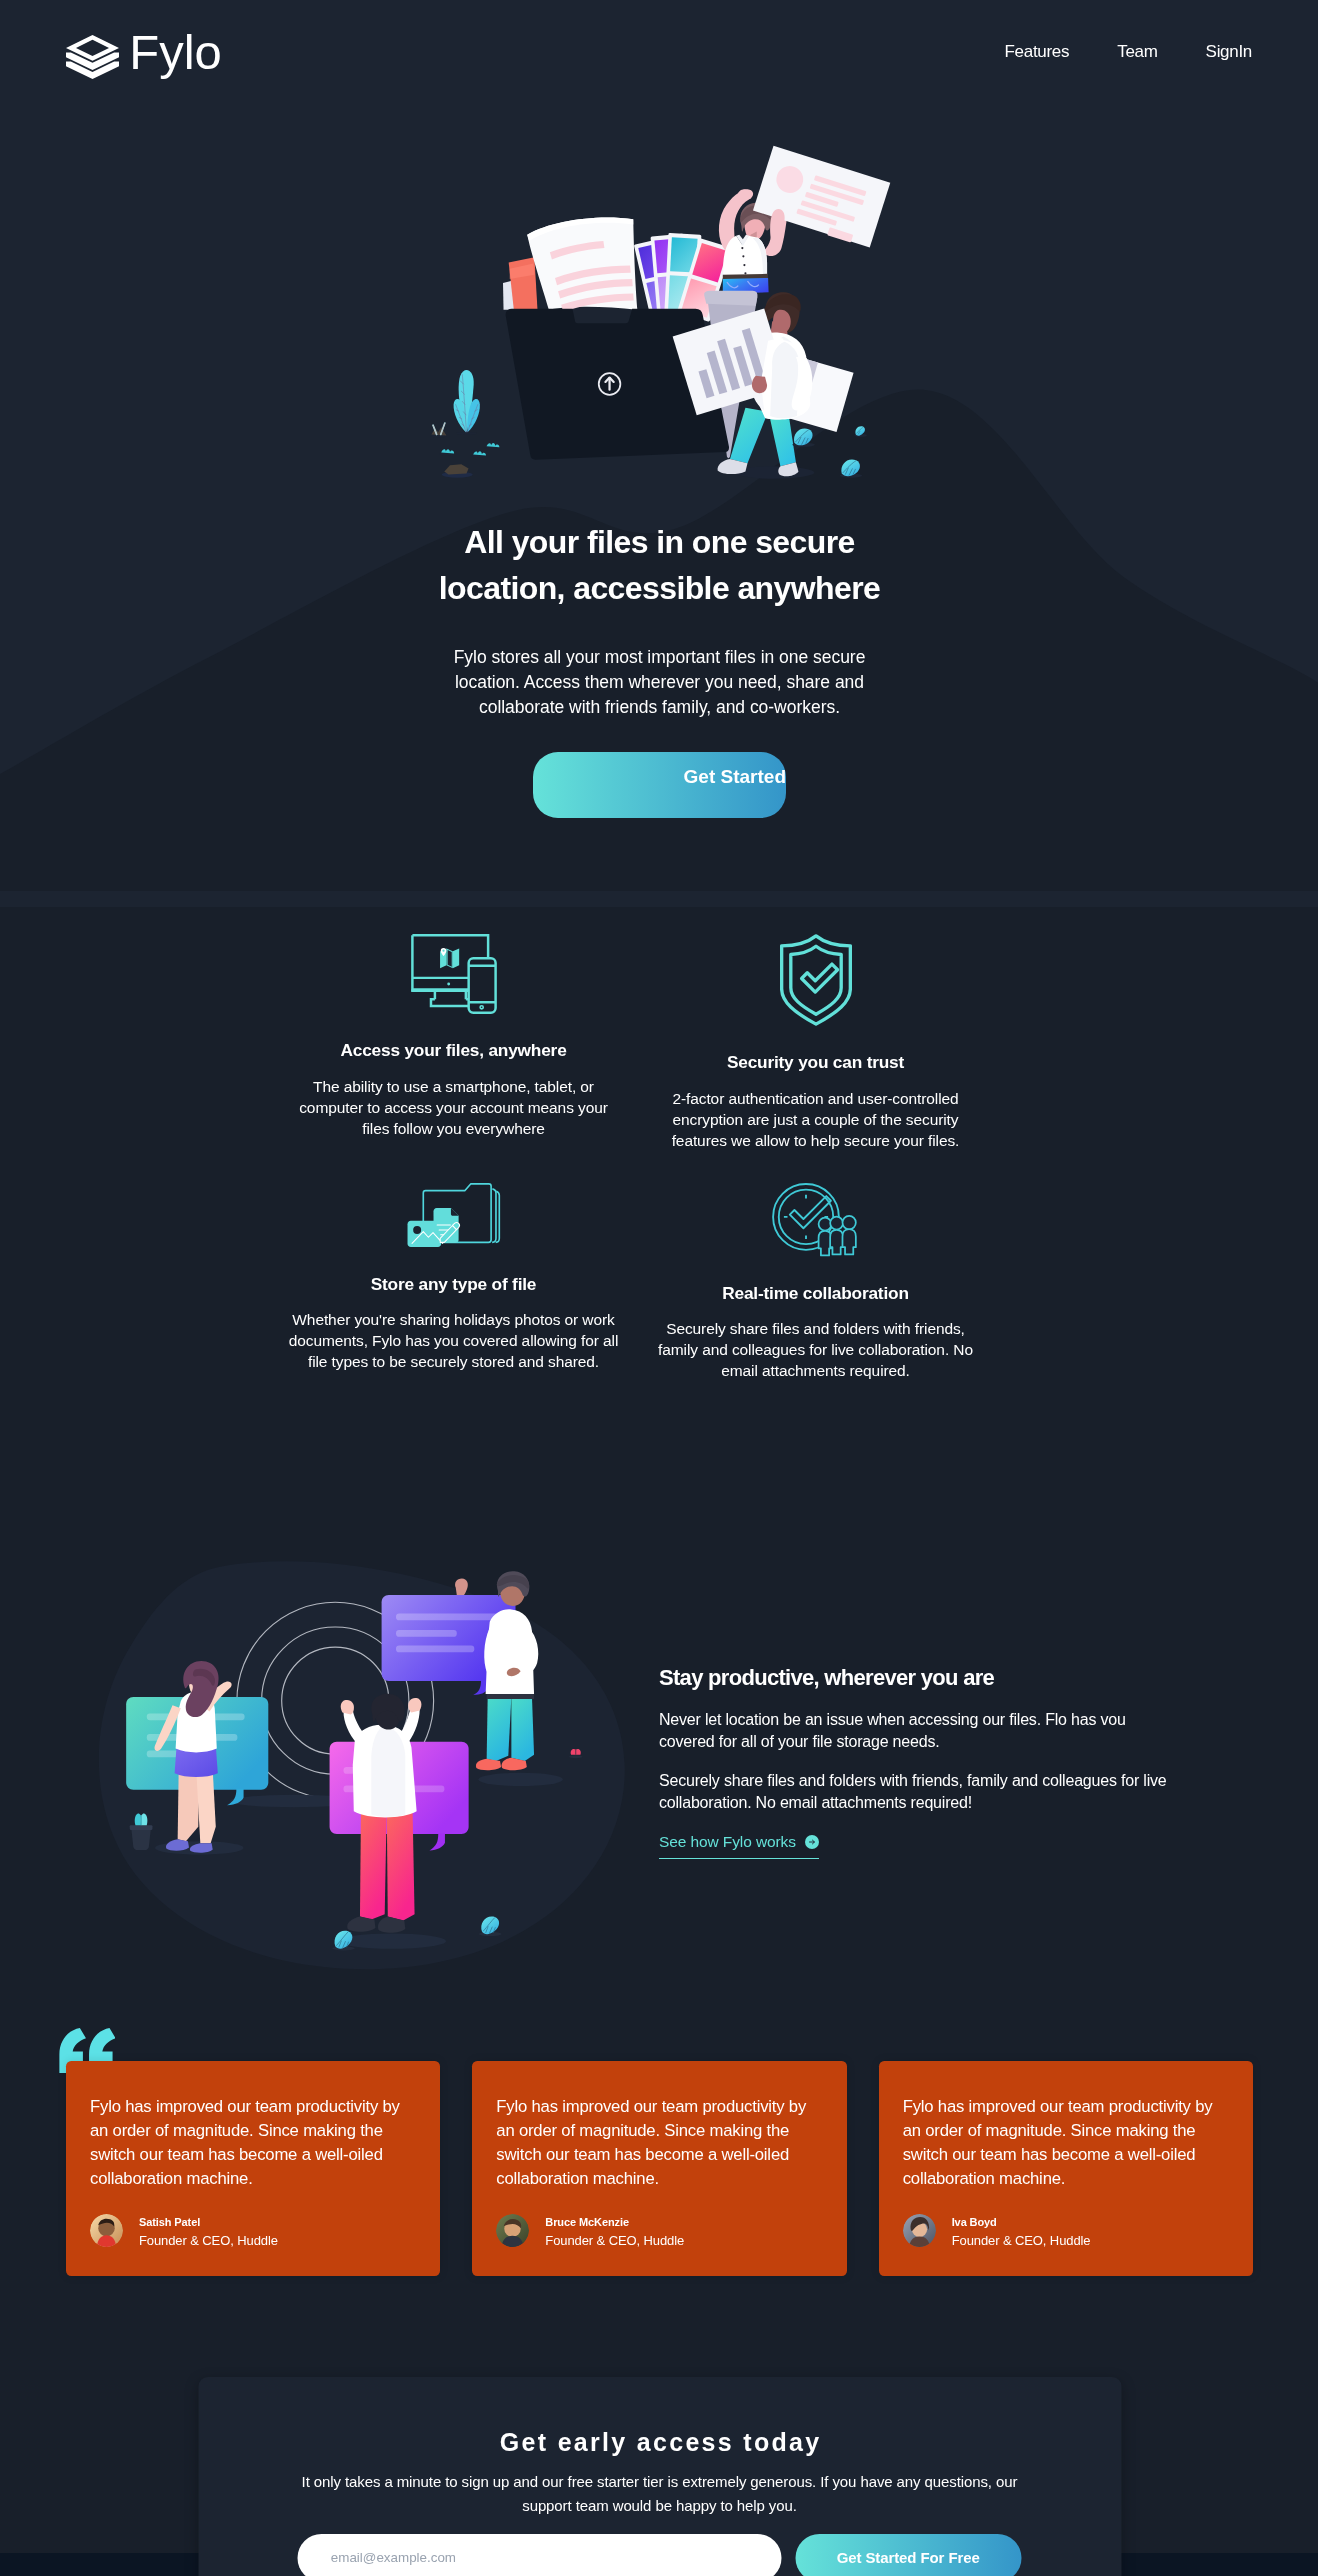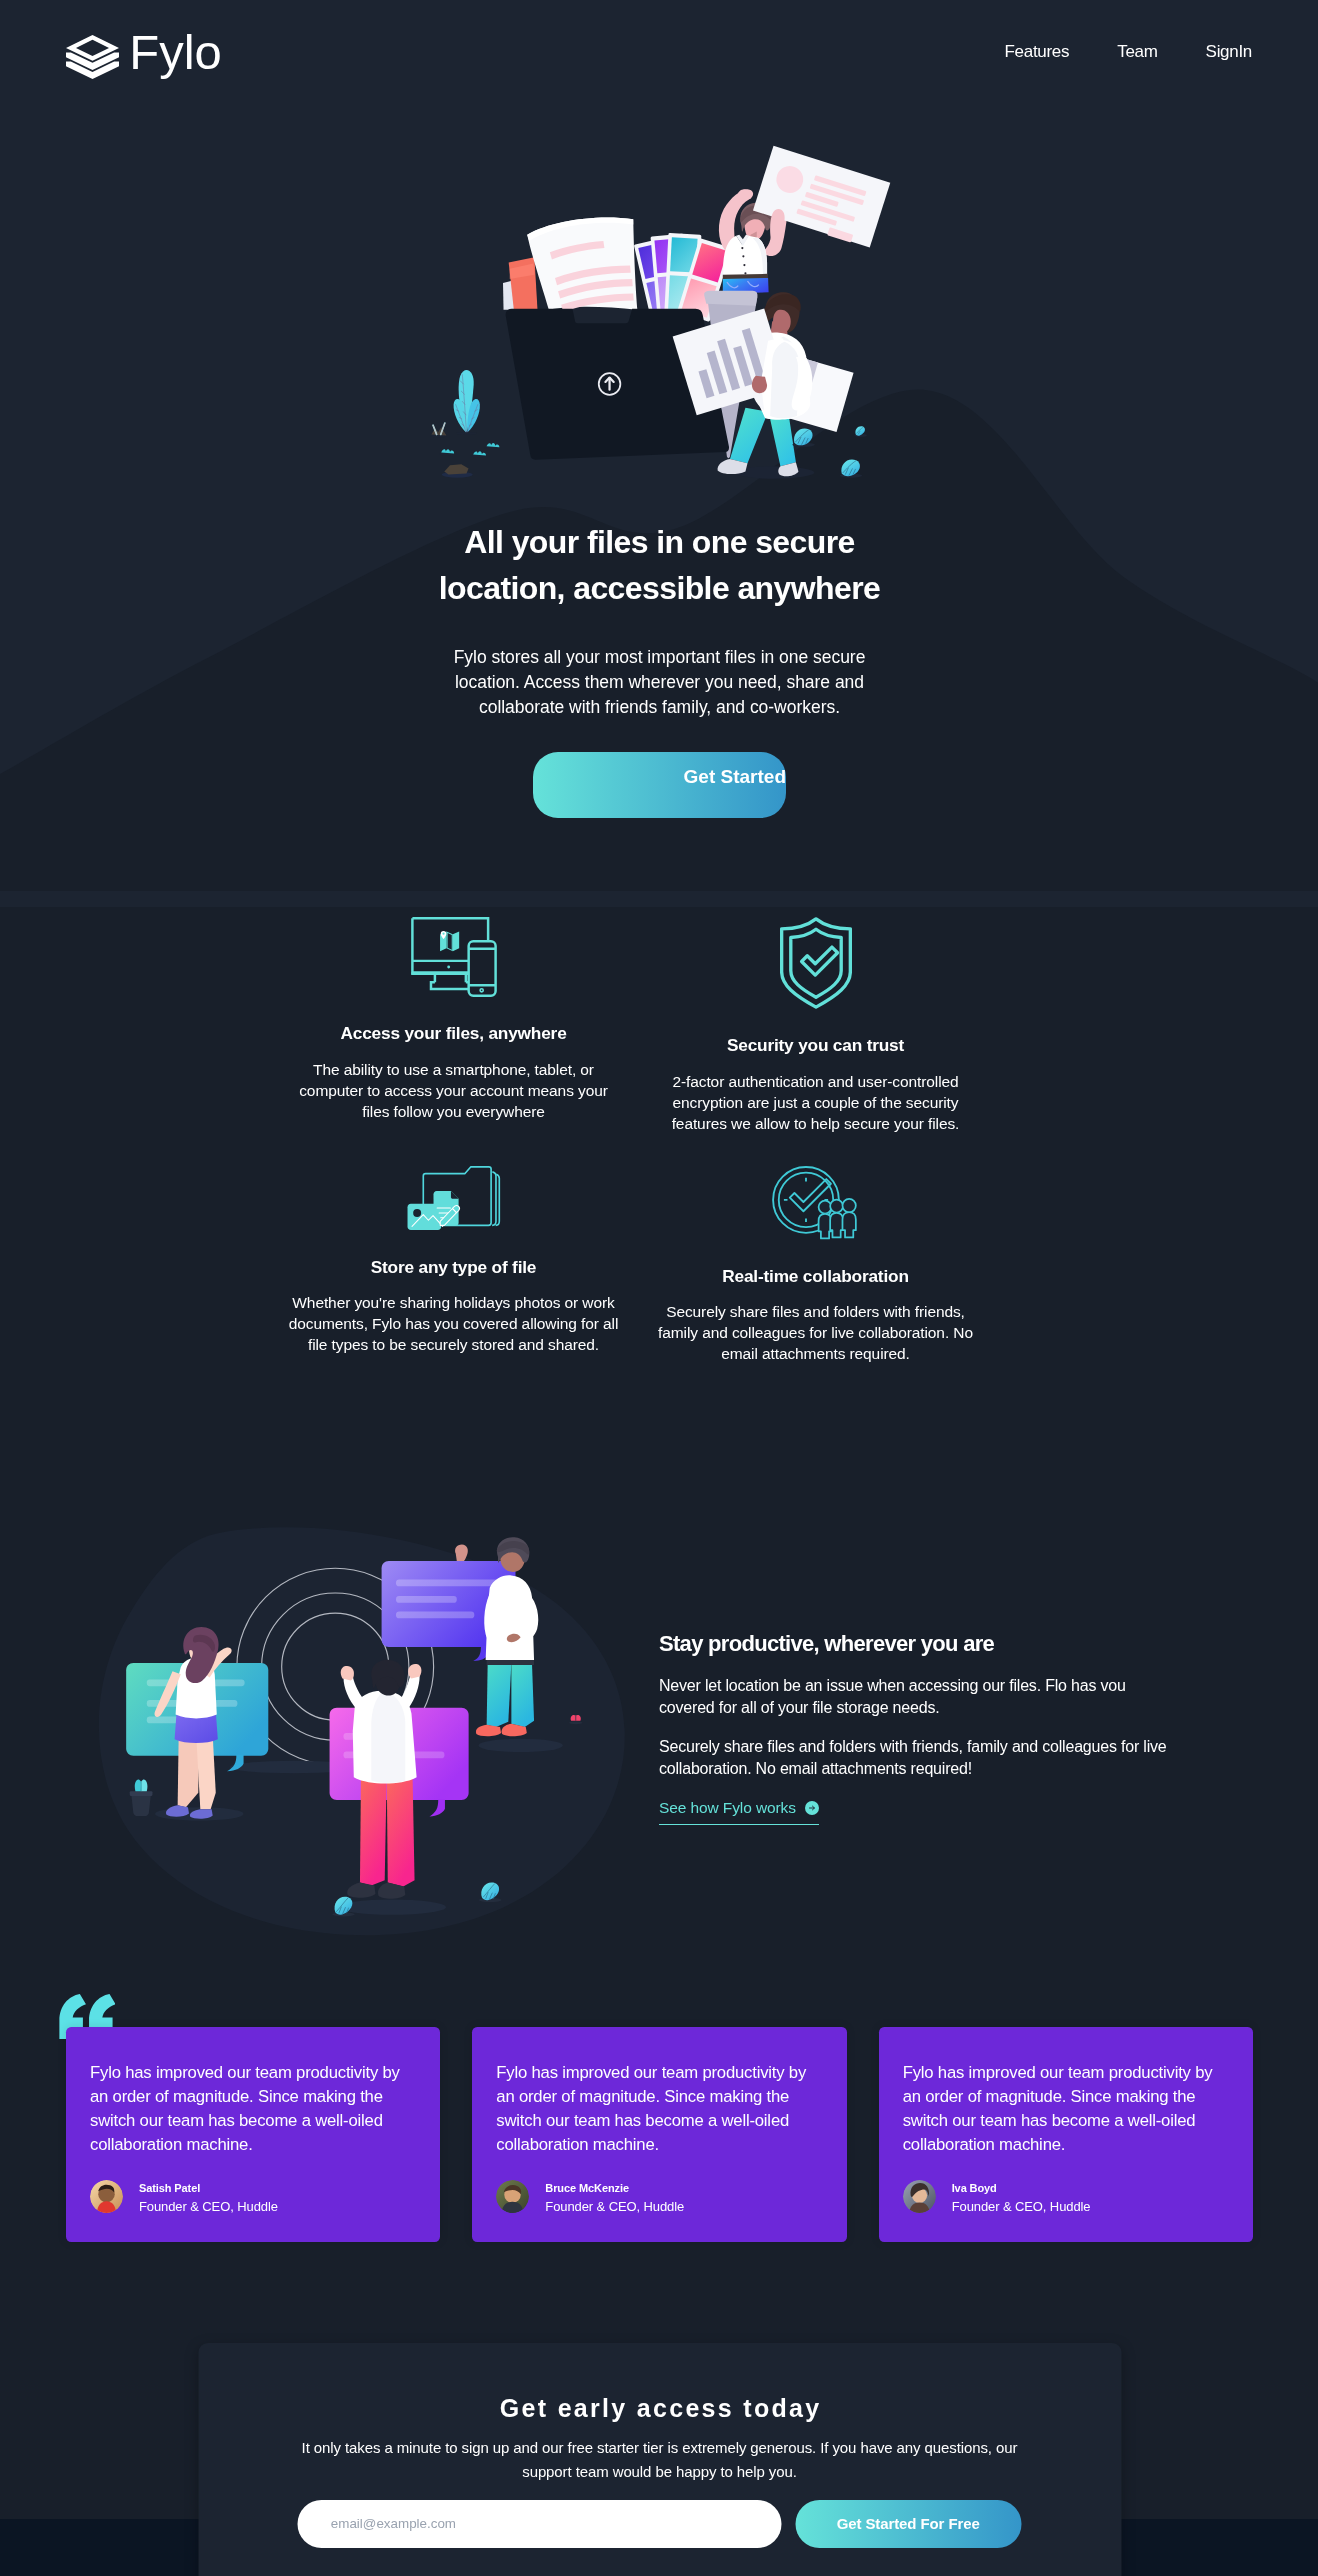--- a/index.html
+++ b/index.html
@@ -17,40 +17,40 @@
 .nav a{font-size:17px;margin-left:48px;letter-spacing:-0.3px;position:relative;top:1px;}
 
 .intro{position:relative;background:#1C2431;overflow:hidden;}
 .curvy{position:absolute;left:0;top:0;width:1319px;height:891px;z-index:1;display:block;}
 .hero{position:relative;z-index:2;text-align:center;padding-top:140px;padding-bottom:89px;}
 .hero-art{width:464px;height:350px;margin:0 auto 29px;display:block;}
 .hero h1{font-size:32px;line-height:46px;font-weight:700;letter-spacing:-0.6px;}
 .hero .lead{font-size:17.5px;line-height:25px;width:420px;margin:34px auto 0;letter-spacing:-0.03px;}
 .btn-primary{display:inline-block;margin-top:23px;width:253px;height:66px;line-height:50px;border-radius:25px;background:linear-gradient(90deg,#65E2D9 0%,#3495C9 100%);color:#fff;font-size:19px;font-weight:700;text-align:right;}
 
-.features{position:relative;z-index:3;width:742px;margin:0 auto;padding-top:10.3px;display:grid;grid-template-columns:330px 330px;column-gap:83px;row-gap:87px;gap:32px;}
+.features{position:relative;z-index:3;width:742px;margin:17px auto;padding-top:10.3px;display:grid;grid-template-columns:330px 330px;column-gap:83px;row-gap:87px;gap:32px;}
 .feat{text-align:center;}
 .feat .ico{display:flex;align-items:flex-start;justify-content:center;}
 .feat h3{font-size:17.3px;font-weight:700;margin-top:26px;letter-spacing:-0.2px;}
 .feat p{font-size:15.5px;line-height:21px;margin:14.4px auto 0;width:330px;letter-spacing:-0.1px;}
 
 .productive{position:relative;z-index:3;display:flex;align-items:flex-start;padding:161px 0 0;}
 .productive .art{width:536px;flex:none;margin-left:93px;}
 .prod-art{width:536px;height:412px;display:block;}
 .productive .txt{margin-left:30px;margin-top:106px;width:526px;}
 .productive h2{font-size:22px;font-weight:700;letter-spacing:-0.7px;line-height:1.2;}
 .productive p{font-size:16px;line-height:21.4px;margin-top:18px;letter-spacing:-0.2px;}
 .seehow{display:inline-flex;align-items:center;gap:9.3px;margin-top:20px;color:#65E2D9;font-size:15.5px;border-bottom:1.5px solid #65E2D9;padding-bottom:6.7px;letter-spacing:-0.1px;}
 .seehow .arrow{width:14px;height:14px;display:flex;align-items:center;justify-content:center;}
 
 .testis{position:relative;z-index:3;width:1187px;margin:0 auto;padding-top:90px;}
 
 .tgrid{display:grid;grid-template-columns:repeat(3,1fr);column-gap:32px;position:relative;z-index:1;}
 .quotemark{position:absolute;left:-7.2px;top:57px;z-index:0;display:block;}
-.card{background:#6d28d9;border-radius:5.2px;padding:34px 32px 27px 24px;box-shadow:0 0 9.3px rgba(0,0,0,0.12);}
+.card{background:#c2410c;border-radius:5.2px;padding:34px 32px 27px 24px;box-shadow:0 0 9.3px rgba(0,0,0,0.12);}
 .card p{font-size:16.7px;line-height:24px;letter-spacing:-0.2px;}
 .person{display:flex;align-items:center;margin-top:21.6px;gap:16px;}
 .avatar{width:33px;height:33px;border-radius:50%;overflow:hidden;flex:none;}
 .pname{font-size:11px;font-weight:700;line-height:19.6px;display:block;letter-spacing:-0.1px;}
 .prole{font-size:13px;line-height:17px;display:block;letter-spacing:-0.1px;}
 
 .tail{position:relative;padding-top:277px;}
 .cta{position:absolute;left:50%;transform:translateX(-50%);top:101px;width:923px;background:#1C2431;border-radius:9.3px;box-shadow:0 4.1px 13.4px rgba(0,0,0,0.28);padding:53px 82px 47px;text-align:center;z-index:4;}
 .cta h2{font-size:25px;font-weight:700;letter-spacing:2.3px;line-height:1;padding-left:2.3px;}
 .cta p{font-size:15px;line-height:24px;margin:15px auto 0;width:732px;letter-spacing:-0.1px;}

